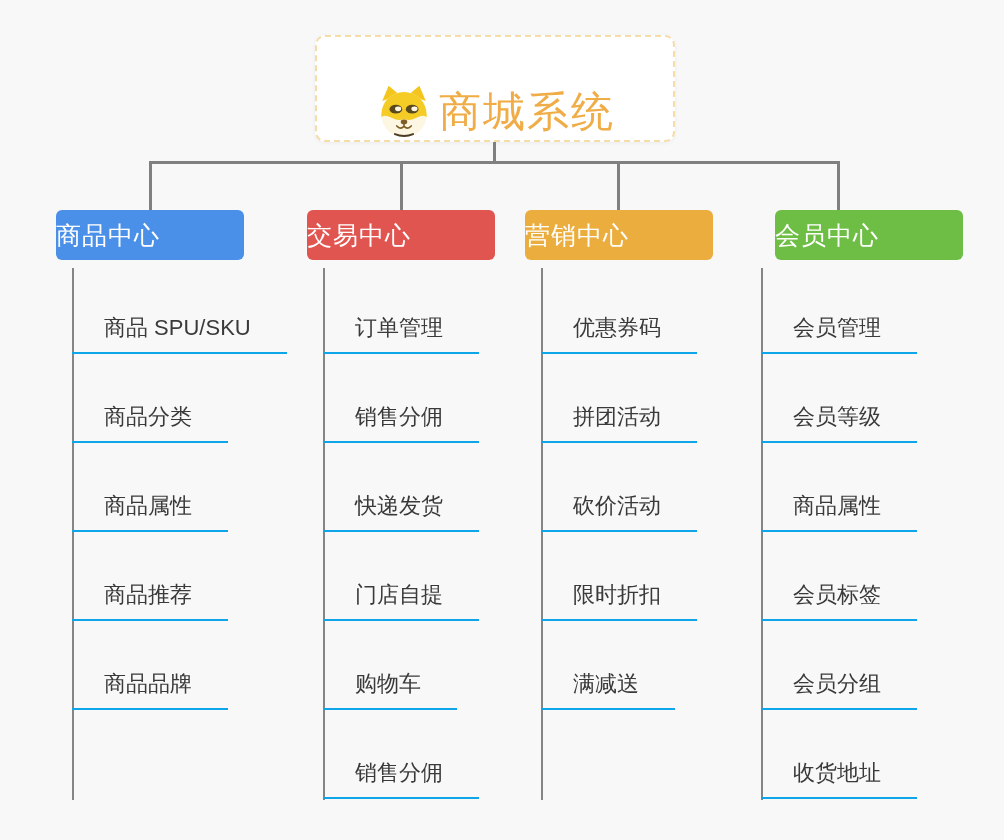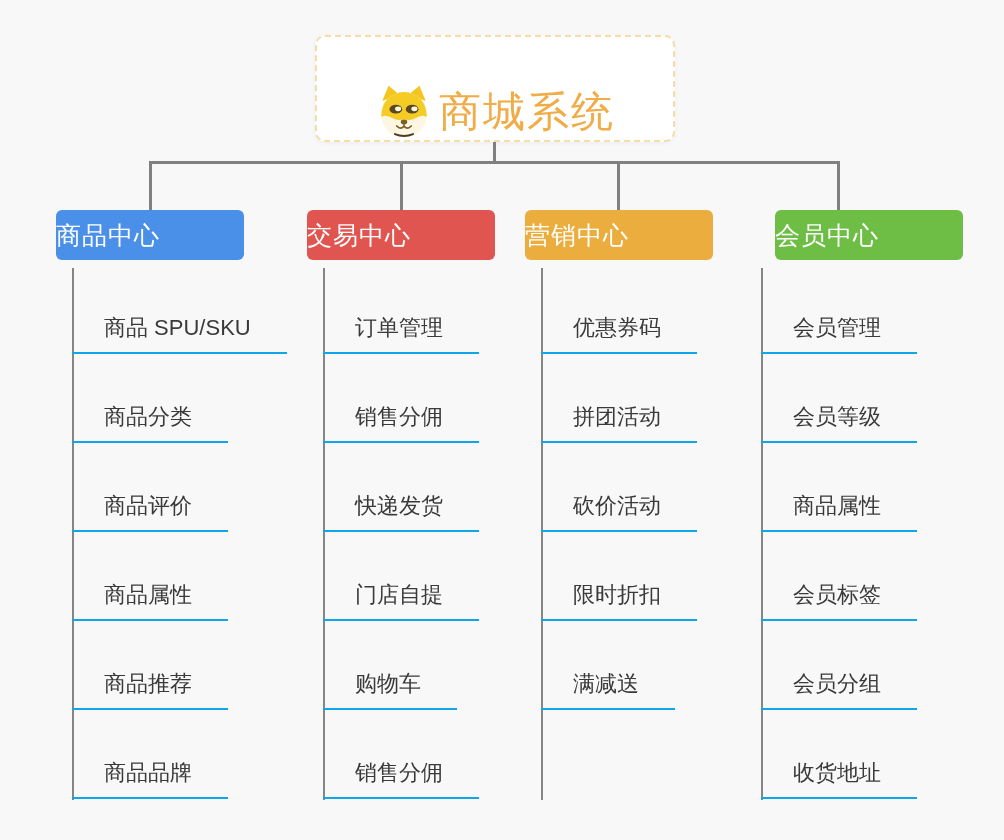--- a/index.html
+++ b/index.html
@@ -127,21 +127,20 @@
     <span>营销中心</span>
   </div>
   <div class="branch-header bh-4" style="background: rgb(110, 190, 69); margin-left: 31px;">
     <span>会员中心</span>
   </div>
 
   <div class="branch-col bc-1">
     <div class="trunk"></div>
     <div class="leaf">商品 SPU/SKU</div>
     <div class="leaf">商品分类</div>
-    <div class="leaf">商品评价</div>
     <div class="leaf">商品属性</div>
     <div class="leaf">商品推荐</div>
     <div class="leaf">商品品牌</div>
   </div>
 
   <div class="branch-col bc-2">
     <div class="trunk"></div>
     <div class="leaf">订单管理</div>
     <div class="leaf">销售分佣</div>
     <div class="leaf">快递发货</div>

